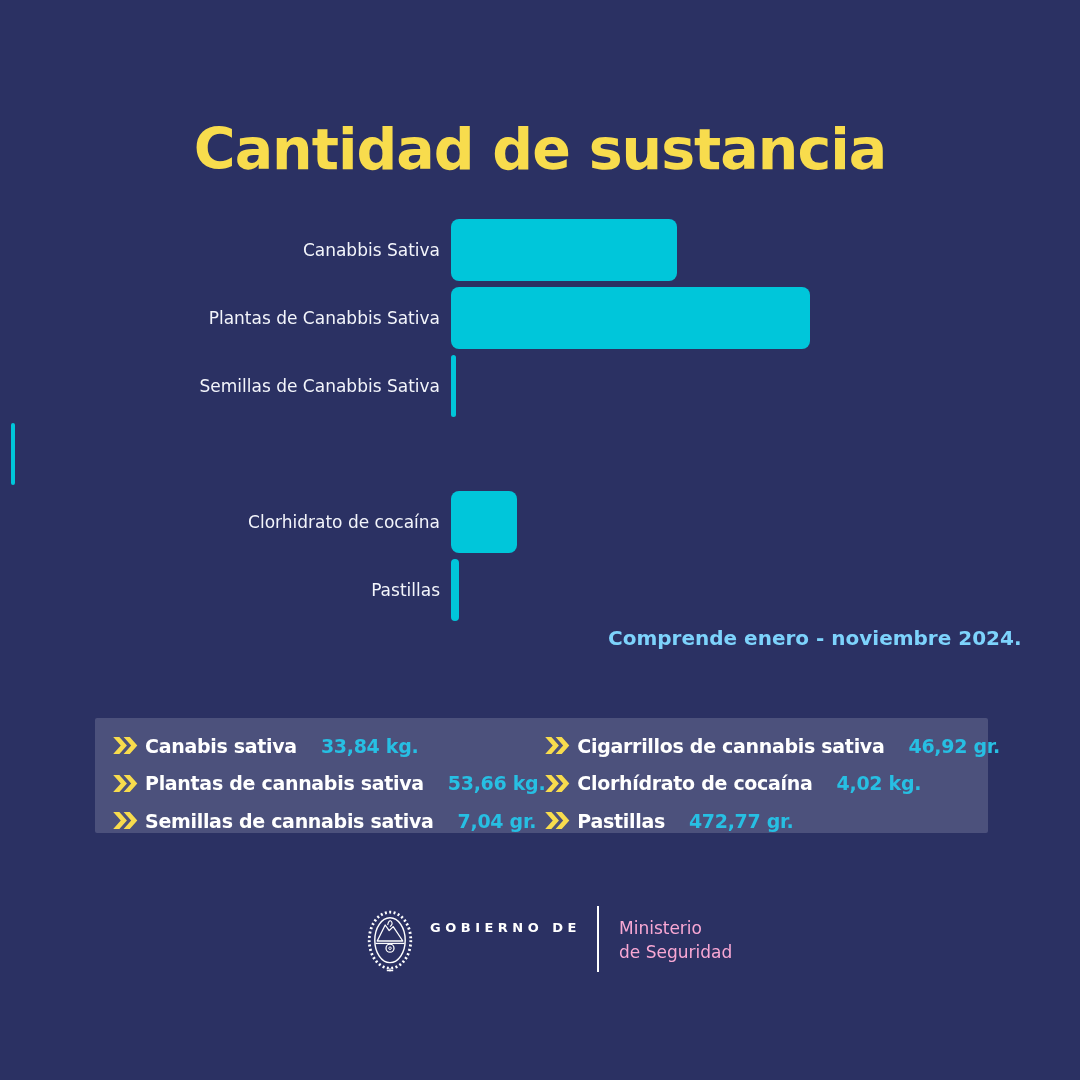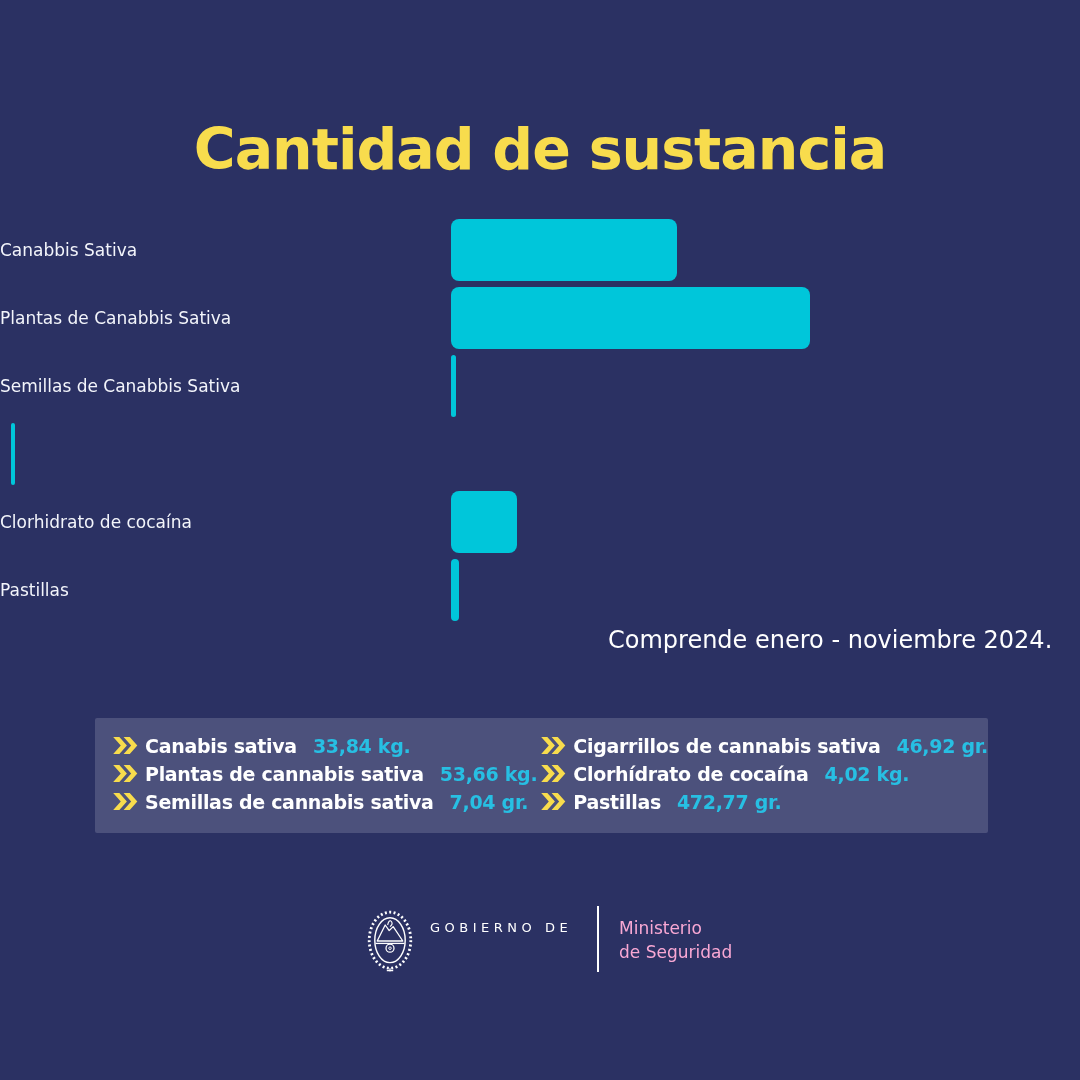--- a/index.html
+++ b/index.html
@@ -11,48 +11,48 @@
   
   .title{
     position:absolute;left:0;top:116px;width:1080px;
     text-align:center;color:#F8DC4D;
     font-size:57px;font-weight:700;letter-spacing:-1px;
   }
   
   .chart{position:absolute;left:0;top:219px;width:1080px;}
   .row{display:flex;align-items:center;height:62px;margin-bottom:6px;}
   .rlabel{
-    width:440px;text-align:left;color:#F3F5FB;
+    width:440px;text-align:right;color:#F3F5FB;
     font-size:17px;line-height:1.2;
   }
   .bar{
     height:62px;margin-left:11px;background:#00C6DA;border-radius:8px;
     min-width:3px;
   }
   .note{
-    position:absolute;left:608px;top:626px;color:#ffffff;font-size:24px;
+    position:absolute;left:608px;top:626px;color:#7dd3fc;font-size:20px;font-weight:bold;
   }
   
   .legendbox{
     position:absolute;left:95px;top:718px;width:893px;height:115px;
     background:#4C517C;border-radius:2px;
     display:flex;box-sizing:border-box;padding:15px 0 0 18px;
   }
-  .lcol{display:flex;flex-direction:column;gap:3px;}
+  .lcol{display:flex;flex-direction:column;gap:3px;justify-content:space-between;}
   .lcol.left{width:438px;}
   .lcol.right{flex:1;}
   .litem{display:flex;align-items:center;height:25px;white-space:nowrap;}
   .chev{width:25px;height:17px;margin-right:7px;flex:0 0 auto;}
   .llabel{color:#FFFFFF;font-weight:700;font-size:19px;letter-spacing:-0.3px;}
-  .lvalue{color:#27BFE3;font-weight:700;font-size:19px;letter-spacing:-0.3px;margin-left:16px;}
+  .lvalue{color:#27BFE3;font-weight:700;font-size:19px;letter-spacing:-0.3px;margin-left:24px;}
   
   .footer{position:absolute;left:0;top:900px;width:1080px;height:90px;}
   .emblem{position:absolute;left:366px;top:4px;width:48px;height:74px;}
   .gov{position:absolute;left:430px;top:20px;width:170px;color:#FFFFFF;}
-  .gov-line1{font-size:13px;letter-spacing:4.5px;font-weight:400;white-space:nowrap;}
+  .gov-line1{font-size:13px;letter-spacing:4.5px;font-weight:700;white-space:nowrap;}
   .gov-line2{font-size:24px;letter-spacing:1px;font-weight:700;margin-top:3px;white-space:nowrap;}
   .divider{position:absolute;left:597px;top:6px;width:2px;height:66px;background:#FFFFFF;}
   .ministry{position:absolute;left:619px;top:16px;color:#f9a8d4;font-size:17px;line-height:24px;}
 </style>
 </head>
 <body>
 
 <div class="canvas">
 
   <div class="title">Cantidad de sustancia</div>

